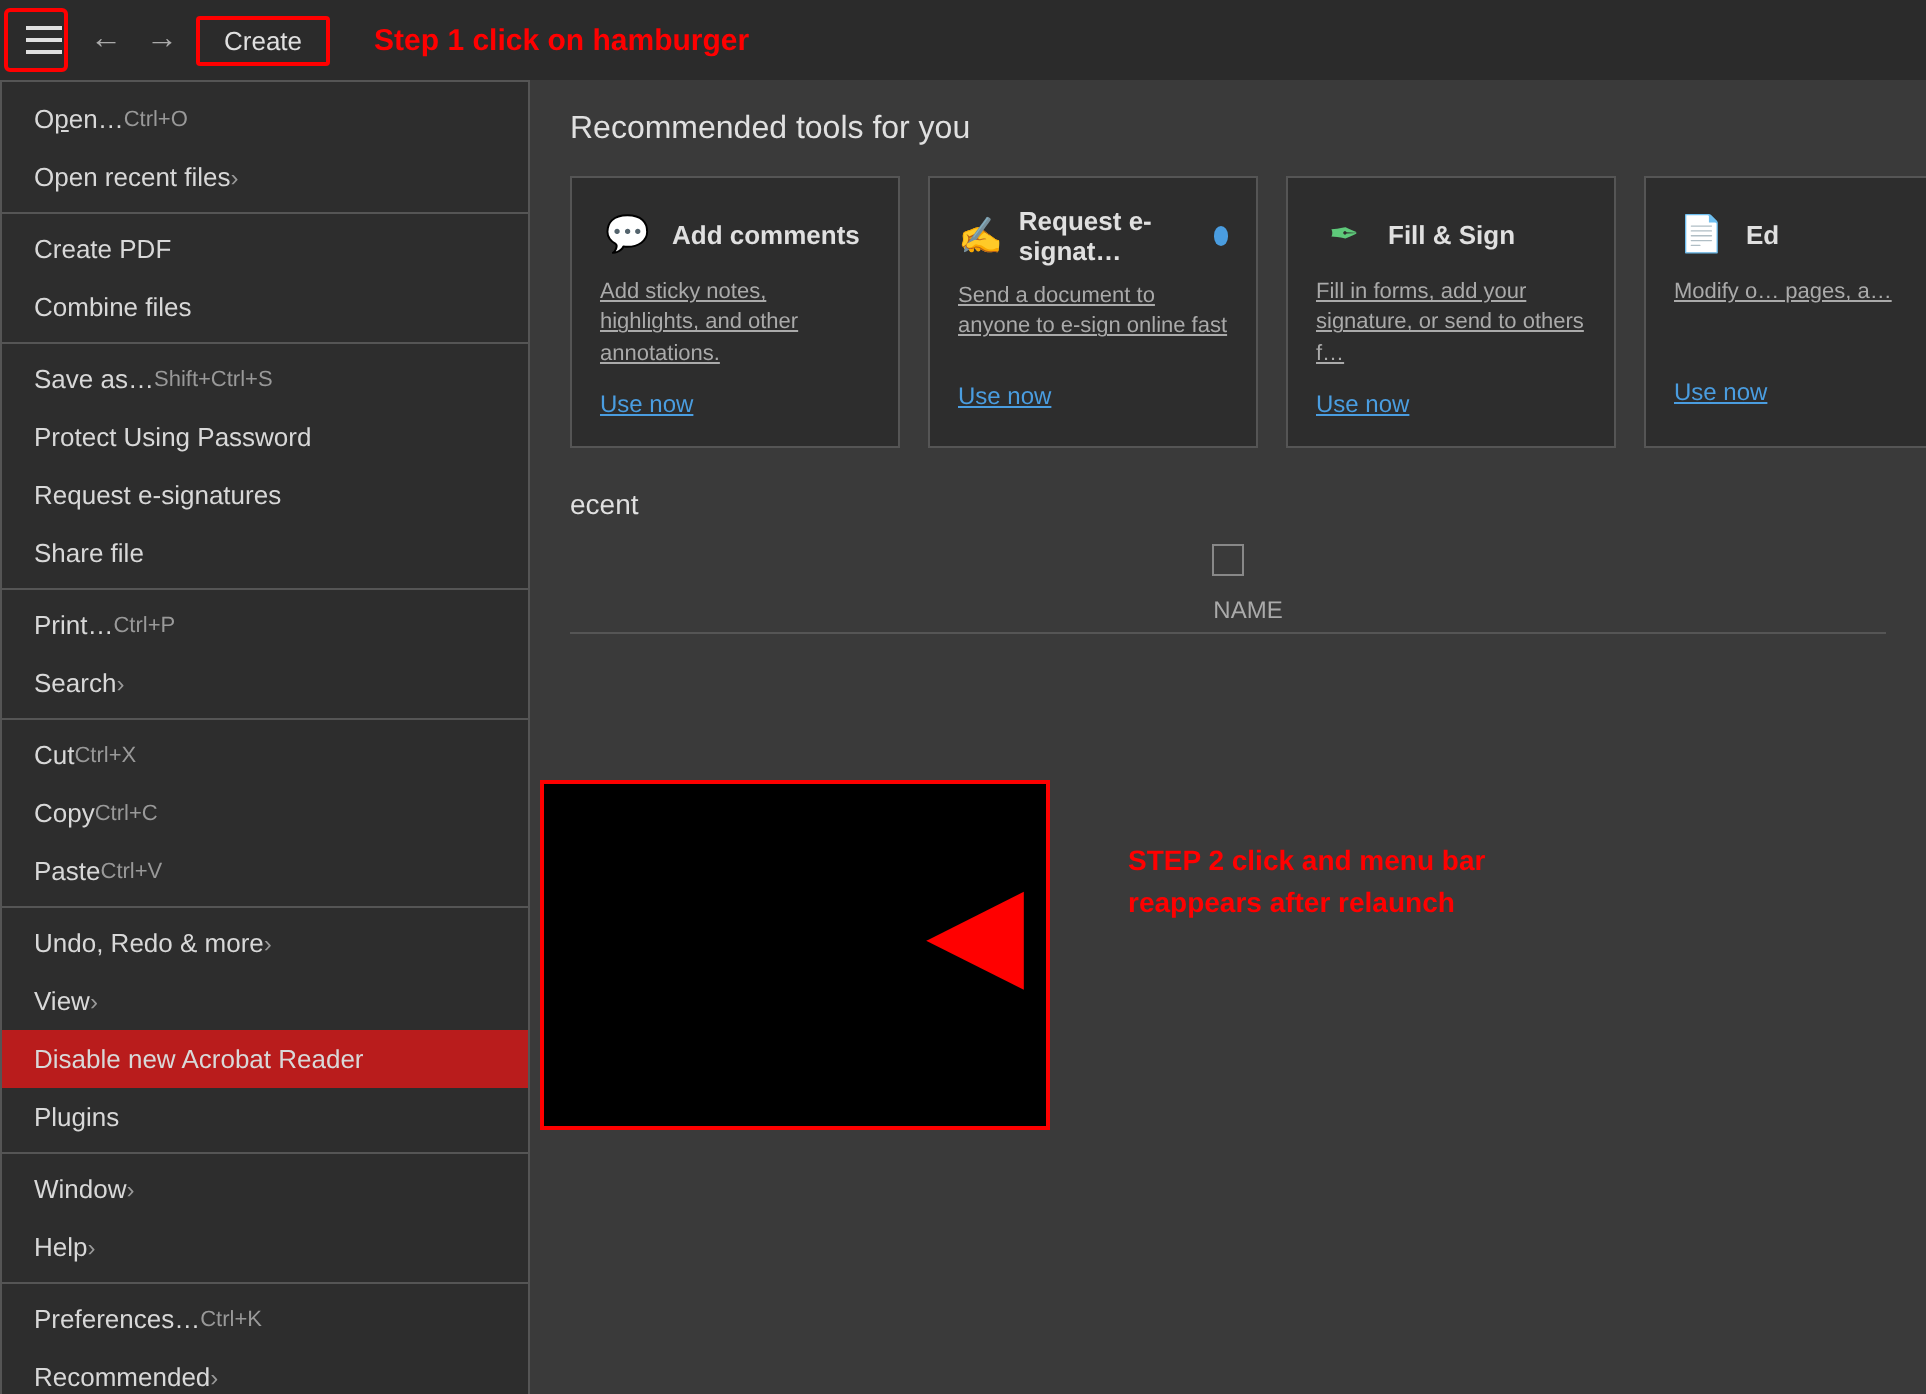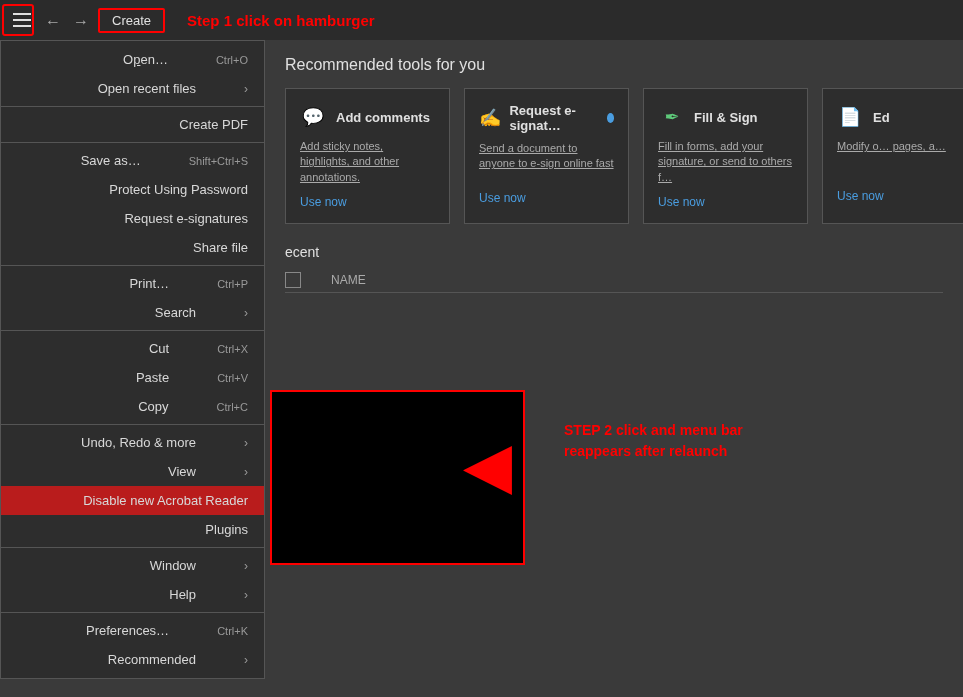--- a/index.html
+++ b/index.html
@@ -88,26 +88,25 @@
       left: 0;
       width: 265px;
       background: #2d2d2d;
       border: 1px solid #555;
       z-index: 100;
       padding: 4px 0;
     }
     .menu-item {
       display: flex;
       align-items: center;
-      justify-content: flex-end;
+      justify-content: flex-start;
       padding: 7px 16px;
       cursor: pointer;
       color: #d8d8d8;
       font-size: 13px;
-      gap: 48px;
     }
     .menu-item.active-highlight {
       background: #b91c1c;
     }
     .menu-item .shortcut {
       color: #999;
       font-size: 11px;
     }
     .menu-item .arrow {
       color: #999;
@@ -181,20 +180,21 @@
       color: #aaa;
       margin-bottom: 10px;
       line-height: 1.4;
       min-height: 40px;
       text-decoration: underline;
     }
     .use-now {
       font-size: 12px;
       color: #4a9de0;
       cursor: pointer;
+      text-decoration: underline;
     }
     .tool-badge {
       width: 10px;
       height: 10px;
       background: #4a9de0;
       border-radius: 50%;
       margin-left: 2px;
     }
 
     
@@ -205,20 +205,21 @@
       font-size: 14px;
       color: #e0e0e0;
       margin-bottom: 8px;
     }
     .recent-table-header {
       display: flex;
       align-items: center;
       gap: 10px;
       padding: 4px 0;
       border-bottom: 1px solid #555;
+      flex-direction: column;
     }
     .checkbox-placeholder {
       width: 16px;
       height: 16px;
       border: 1px solid #888;
       background: transparent;
     }
     .col-name {
       font-size: 12px;
       color: #aaa;
@@ -253,20 +254,23 @@
     <span class="shortcut">Ctrl+O</span>
   </div>
   <div class="menu-item">
     <span>Open recent files</span>
     <span class="arrow">›</span>
   </div>
   <div class="menu-separator"></div>
   <div class="menu-item">
     <span>Create PDF</span>
   </div>
+  <div class="menu-item">
+    <span>Combine files</span>
+  </div>
   <div class="menu-separator"></div>
   <div class="menu-item">
     <span>Save as…</span>
     <span class="shortcut">Shift+Ctrl+S</span>
   </div>
   <div class="menu-item">
     <span>Protect Using Password</span>
   </div>
   <div class="menu-item">
     <span>Request e-signatures</span>
@@ -282,26 +286,26 @@
   <div class="menu-item">
     <span>Search</span>
     <span class="arrow">›</span>
   </div>
   <div class="menu-separator"></div>
   <div class="menu-item">
     <span>Cut</span>
     <span class="shortcut">Ctrl+X</span>
   </div>
   <div class="menu-item">
+    <span>Copy</span>
+    <span class="shortcut">Ctrl+C</span>
+  </div>
+  <div class="menu-item">
     <span>Paste</span>
     <span class="shortcut">Ctrl+V</span>
-  </div>
-  <div class="menu-item">
-    <span>Copy</span>
-    <span class="shortcut">Ctrl+C</span>
   </div>
   <div class="menu-separator"></div>
   <div class="menu-item">
     <span>Undo, Redo &amp; more</span>
     <span class="arrow">›</span>
   </div>
   <div class="menu-item">
     <span>View</span>
     <span class="arrow">›</span>
   </div>

